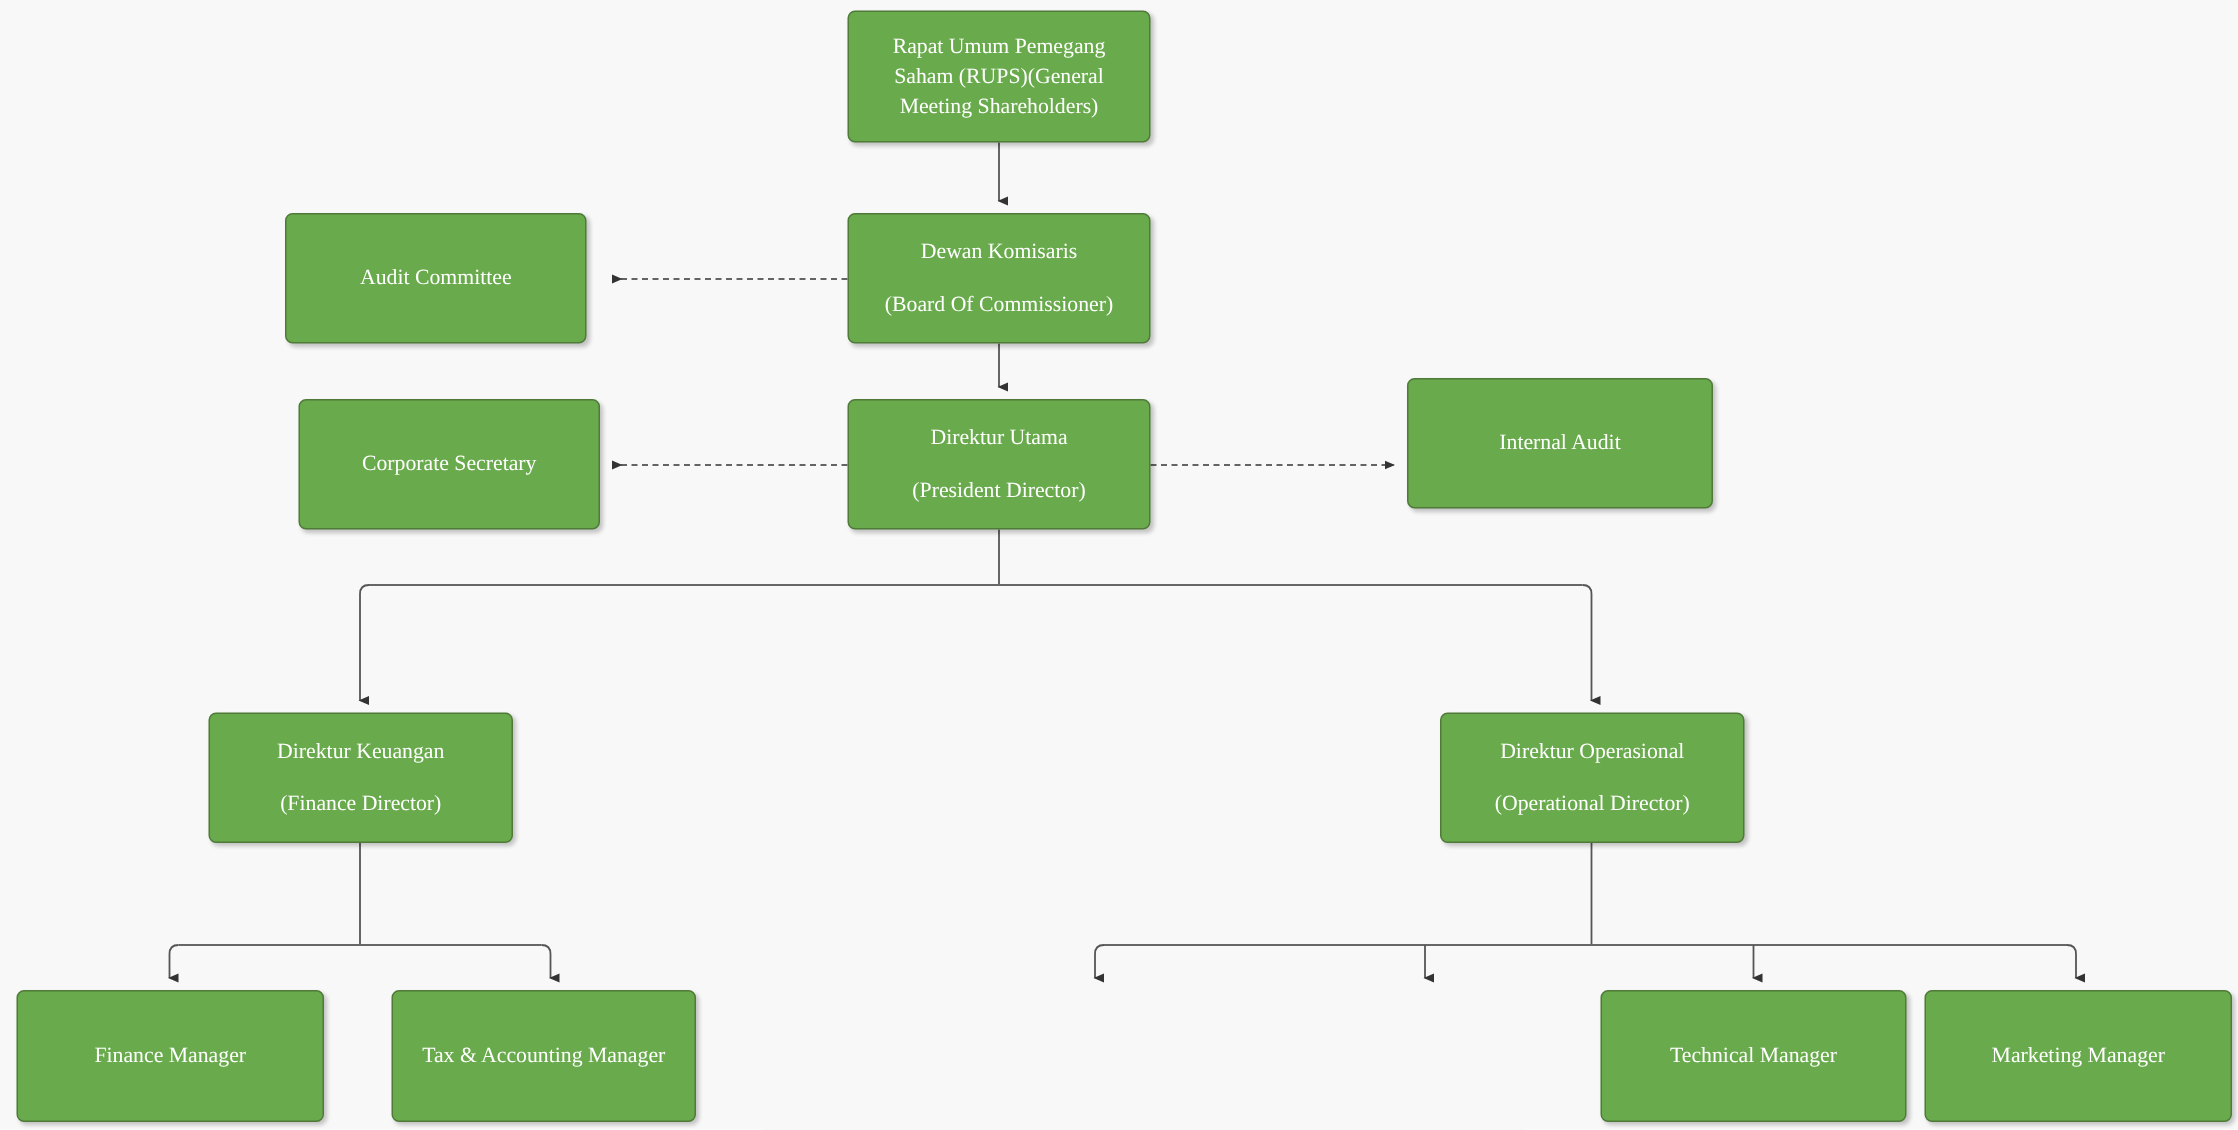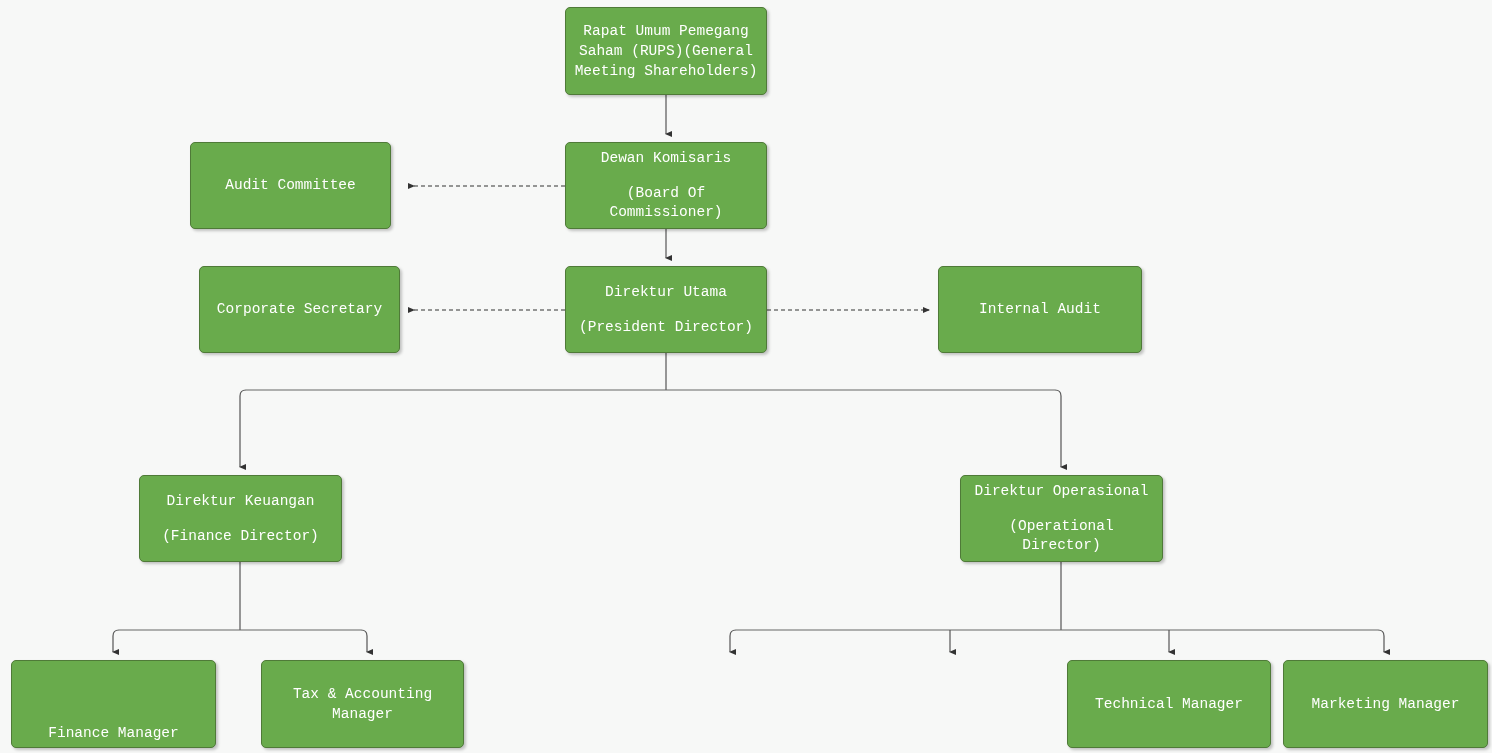--- a/index.html
+++ b/index.html
@@ -6,21 +6,21 @@
     margin: 0;
     padding: 0;
     background: #ffffff;
   }
   #chart-root {
     position: relative;
     width: 1492px;
     height: 753px;
     background: #f7f8f7;
     overflow: hidden;
-    font-family: Liberation Mono, monospace;
+    font-family: Liberation Serif, serif;
   }
   #edge-layer {
     position: absolute;
     left: 0;
     top: 0;
     width: 1492px;
     height: 753px;
     pointer-events: none;
   }
   .node {
@@ -116,35 +116,35 @@
 
   <div class="node" style="left:199px; top:266px; width:201px; height:87px;">
     <span class="line-main">Corporate Secretary</span>
   </div>
 
   <div class="node two-para" style="left:565px; top:266px; width:202px; height:87px;">
     <span class="line-main">Direktur Utama</span>
     <span class="line-sub">(President Director)</span>
   </div>
 
-  <div class="node" style="left:938px; top:266px; width:204px; height:87px;">
+  <div class="node" style="left:938px; top:252px; width:204px; height:87px;">
     <span class="line-main">Internal Audit</span>
   </div>
 
   <div class="node two-para" style="left:139px; top:475px; width:203px; height:87px;">
     <span class="line-main">Direktur Keuangan</span>
     <span class="line-sub">(Finance Director)</span>
   </div>
 
   <div class="node two-para" style="left:960px; top:475px; width:203px; height:87px;">
     <span class="line-main">Direktur Operasional</span>
     <span class="line-sub">(Operational Director)</span>
   </div>
 
-  <div class="node" style="left:11px; top:660px; width:205px; height:88px;justify-content:flex-end;">
+  <div class="node" style="left:11px; top:660px; width:205px; height:88px;">
     <span class="line-main">Finance Manager</span>
   </div>
 
   <div class="node wrap-title" style="left:261px; top:660px; width:203px; height:88px;">
     <span class="line-main">Tax &amp; Accounting Manager</span>
   </div>
 
 
 
   <div class="node" style="left:1067px; top:660px; width:204px; height:88px;">

